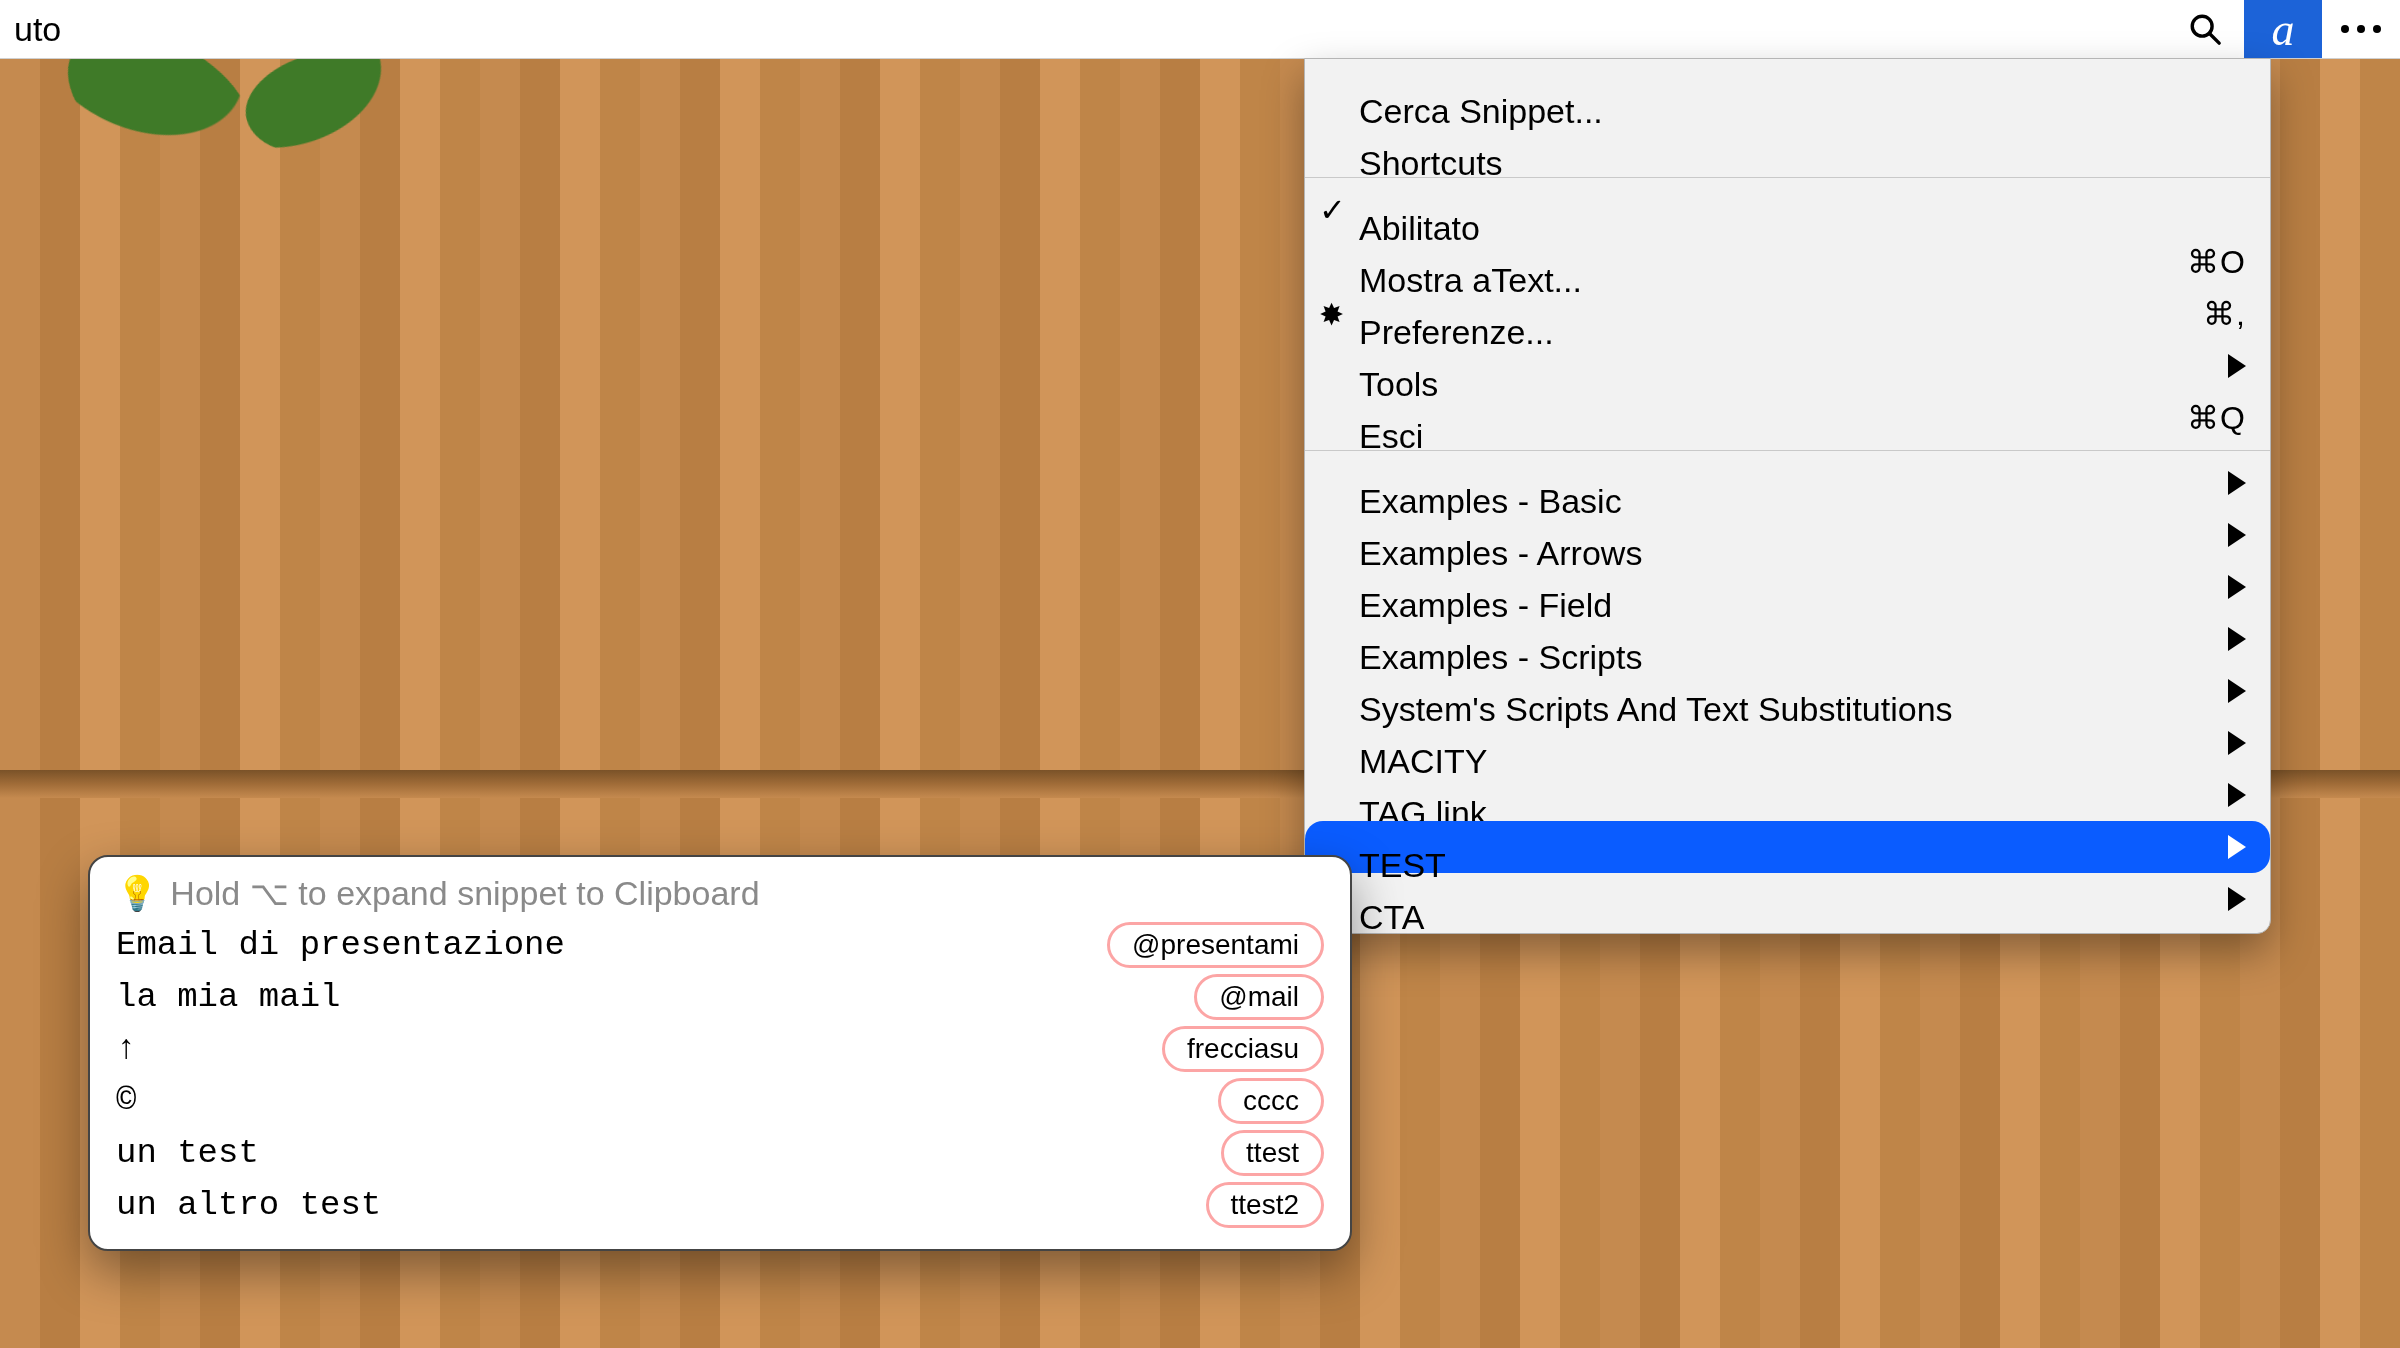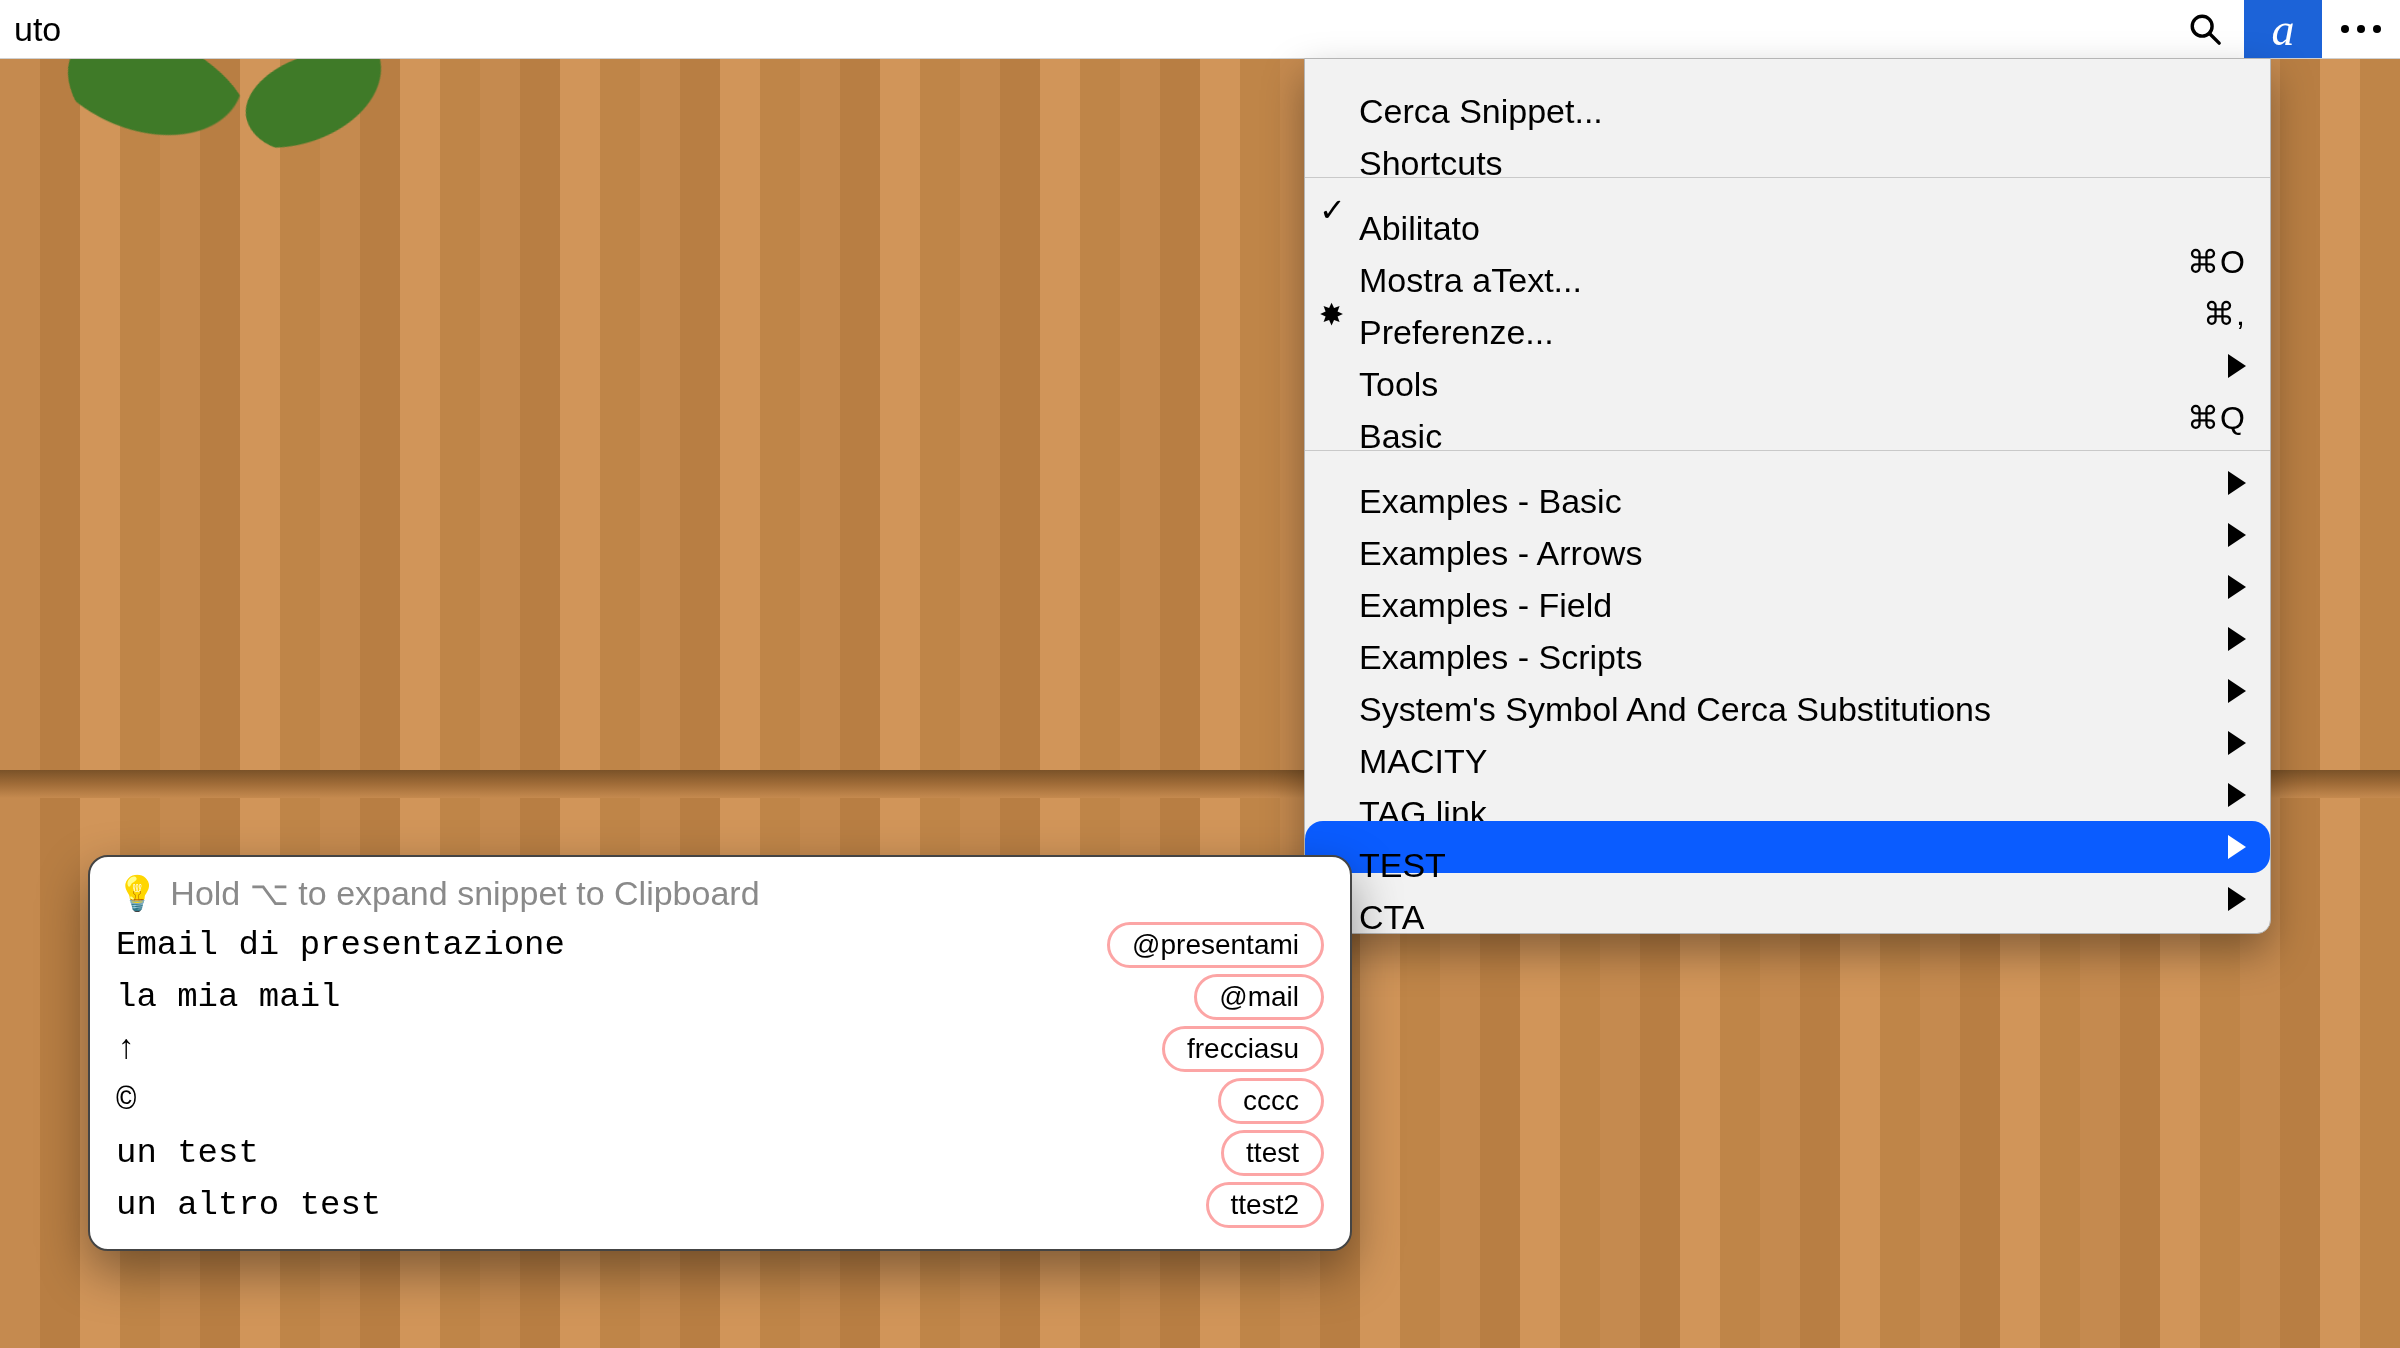--- a/index.html
+++ b/index.html
@@ -121,21 +121,21 @@
       <div class="mi">
         <span class="gear">✸</span>
         <span class="lbl">Preferenze...</span>
         <span class="sc">⌘,</span>
       </div>
       <div class="mi">
         <span class="lbl">Tools</span>
         <span class="submark"></span>
       </div>
       <div class="mi">
-        <span class="lbl">Basic</span>
+        <span class="lbl">Esci</span>
         <span class="sc">⌘Q</span>
       </div>
     </div>
   <div class="sep"></div>
   <div id="menu-s3">
       <div class="mi">
         <span class="lbl">Examples - Basic</span>
         <span class="submark"></span>
       </div>
       <div class="mi">
@@ -144,21 +144,21 @@
       </div>
       <div class="mi">
         <span class="lbl">Examples - Field</span>
         <span class="submark"></span>
       </div>
       <div class="mi">
         <span class="lbl">Examples - Scripts</span>
         <span class="submark"></span>
       </div>
       <div class="mi">
-        <span class="lbl">System's Symbol And Cerca Substitutions</span>
+        <span class="lbl">System's Scripts And Text Substitutions</span>
         <span class="submark"></span>
       </div>
       <div class="mi">
         <span class="lbl">MACITY</span>
         <span class="submark"></span>
       </div>
       <div class="mi">
         <span class="lbl">TAG link</span>
         <span class="submark"></span>
       </div>

